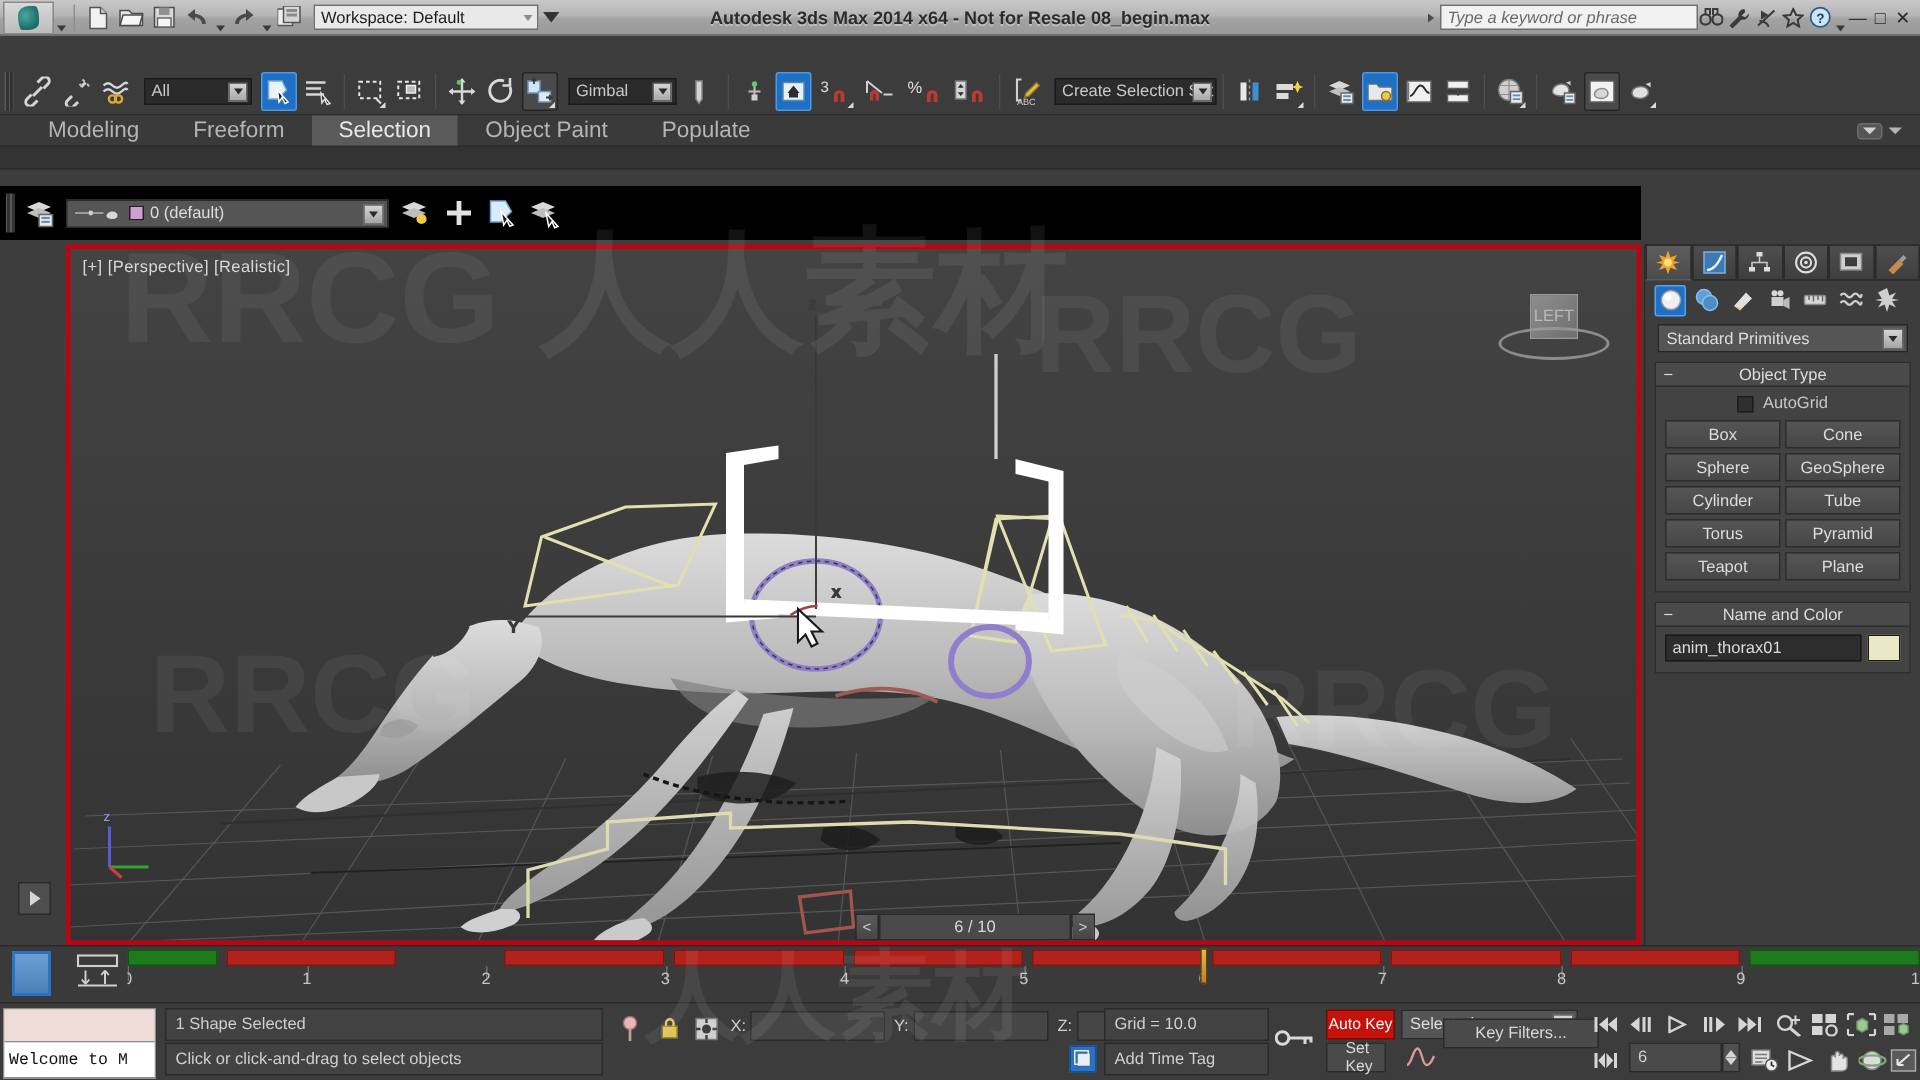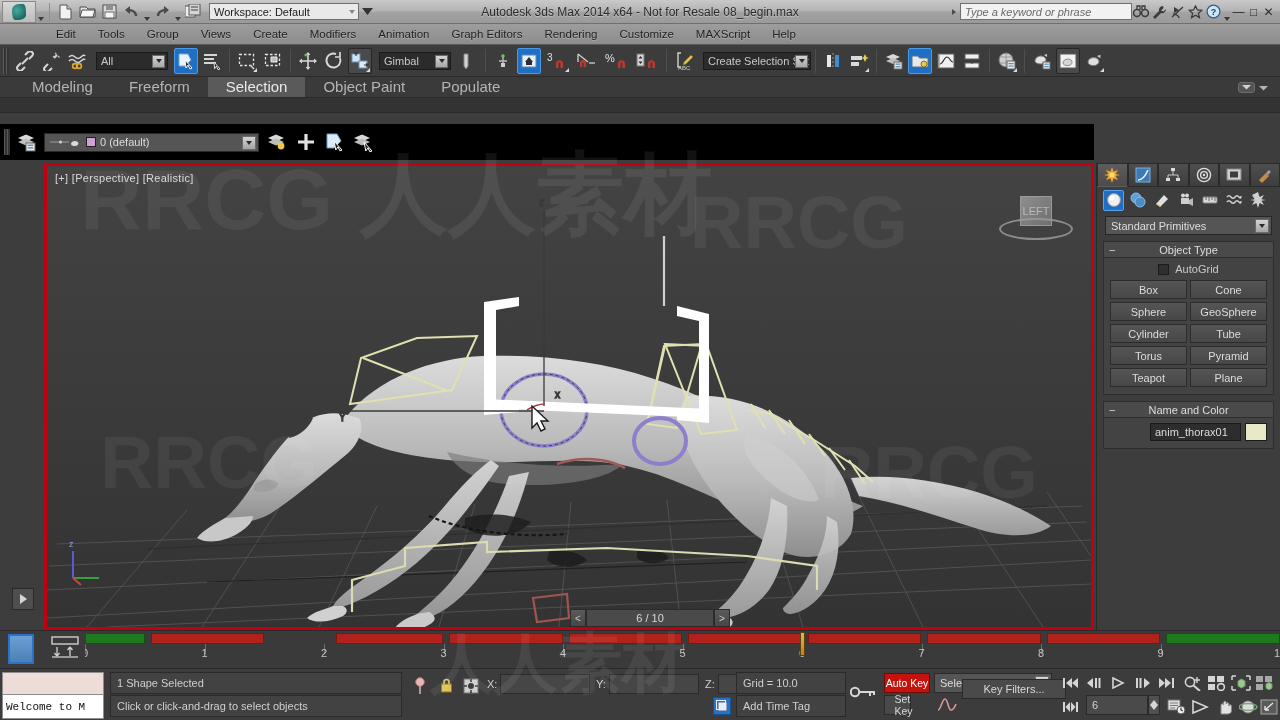--- a/index.html
+++ b/index.html
@@ -43,21 +43,21 @@
     margin-left:5px;height:17px;width:150px;
     background:#e9e9e9;border:1px solid #6f6f6f;
     display:flex;align-items:center;font-size:11px;color:#1b1b1b;padding-left:4px;
     position:relative;
   }
   .ws-combo .arrow{position:absolute;right:3px;top:6px;width:0;height:0;
     border-left:3px solid transparent;border-right:3px solid transparent;border-top:4px solid #8a8a8a;}
   .ws-dd{width:16px;height:22px;display:flex;align-items:center;justify-content:center;}
   .apptitle{
     position:absolute;left:0;right:0;text-align:center;
-    font-size:12px;font-weight:normal;color:#2b2b2b;
+    font-size:12px;font-weight:bold;color:#2b2b2b;
     text-shadow:0 1px 0 rgba(255,255,255,.35);
     pointer-events:none;
   }
   .tb-right{margin-left:auto;display:flex;align-items:center;height:24px;padding-right:4px;}
   .search-caret{width:12px;display:flex;justify-content:center;}
   .caret-r{width:0;height:0;border-top:3px solid transparent;border-bottom:3px solid transparent;border-left:4px solid #4a4a4a;}
   .searchbox{
     width:172px;height:17px;background:#f2f2f2;border:1px solid #6f6f6f;
     display:flex;align-items:center;padding-left:4px;
     font-style:italic;color:#6a6a6a;font-size:11px;
@@ -193,21 +193,21 @@
   .chk{width:11px;height:11px;background:#2f2f2f;border:1px solid #1c1c1c;}
   .btngrid{display:grid;grid-template-columns:1fr 1fr;gap:3px;}
   .objbtn{
     height:19px;background:linear-gradient(to bottom,#555,#474747);
     border:1px solid #2c2c2c;color:#dcdcdc;font-size:11px;
     display:flex;align-items:center;justify-content:center;
   }
   .namerow{display:flex;gap:4px;align-items:center;}
   .namefield{
     flex:1;height:18px;background:#2d2d2d;border:1px solid #1a1a1a;
-    color:#dcdcdc;font-size:11px;display:flex;align-items:center;padding-left:4px;margin-left:40px;
+    color:#dcdcdc;font-size:11px;display:flex;align-items:center;padding-left:4px;
   }
   .colorsw{width:22px;height:18px;background:#e9e9c8;border:1px solid #1a1a1a;}
 
   
   .tlslider{
     position:absolute;left:570px;top:608px;width:160px;height:20px;
     display:flex;align-items:center;
   }
   .tlarrow{width:16px;height:18px;background:linear-gradient(to bottom,#5a5a5a,#464646);
     border:1px solid #2b2b2b;display:flex;align-items:center;justify-content:center;color:#ccc;font-size:10px;}
@@ -245,21 +245,21 @@
     display:flex;align-items:center;padding-left:6px;color:#cfcfcf;font-size:11px;
   }
   .sicon{position:absolute;display:flex;align-items:center;justify-content:center;}
   .coordbox{position:absolute;height:20px;background:#464646;border:1px solid #2a2a2a;}
   .coordlbl{position:absolute;color:#cfcfcf;font-size:11px;}
   .akey{
     position:absolute;width:46px;height:20px;background:#c4130c;border:1px solid #6d0b07;
     color:#fff;font-size:10.5px;display:flex;align-items:center;justify-content:center;
   }
   .skey{
-    position:absolute;width:27px;height:20px;background:#4a4a4a;border:1px solid #2a2a2a;
+    position:absolute;width:40px;height:20px;background:#4a4a4a;border:1px solid #2a2a2a;
     color:#d8d8d8;font-size:10.5px;display:flex;align-items:center;justify-content:center;padding-left:12px;
   }
   .selcombo{
     position:absolute;height:20px;background:#555;border:1px solid #2a2a2a;
     display:flex;align-items:center;padding-left:5px;color:#ddd;font-size:11px;
   }
   .selcombo .ar{position:absolute;right:2px;top:2px;width:14px;height:14px;
     background:linear-gradient(to bottom,#d4d4d4,#a4a4a4);border:1px solid #6a6a6a;
     display:flex;align-items:center;justify-content:center;}
   .selcombo .ar i{width:0;height:0;border-left:3px solid transparent;border-right:3px solid transparent;border-top:4px solid #2a2a2a;}
@@ -385,34 +385,20 @@
       </div>
       <div class="tb-caret">
           <div class="caret-d"></div>
         </div>
       <div class="wctl">—</div>
       <div class="wctl">□</div>
       <div class="wctl">✕</div>
     </div>
   </div>
 
-  <div class="menubar">
-    <div class="mi">Edit</div>
-    <div class="mi">Tools</div>
-    <div class="mi">Group</div>
-    <div class="mi">Views</div>
-    <div class="mi">Create</div>
-    <div class="mi">Modifiers</div>
-    <div class="mi">Animation</div>
-    <div class="mi">Graph Editors</div>
-    <div class="mi">Rendering</div>
-    <div class="mi">Customize</div>
-    <div class="mi">MAXScript</div>
-    <div class="mi">Help</div>
-  </div>
 
   <div class="maintoolbar">
     <div class="grip"></div>
 
     <div class="tbtn">
       <svg width="20" height="20" viewBox="0 0 20 20">
           <path d="M6 12l-3 3a2.8 2.8 0 004 4l3-3M14 8l3-3a2.8 2.8 0 00-4-4l-3 3" stroke="#d5d5d5" stroke-width="2" fill="none"></path>
           <path d="M7 13l6-6" stroke="#d5d5d5" stroke-width="2"></path>
         </svg>
     </div>

